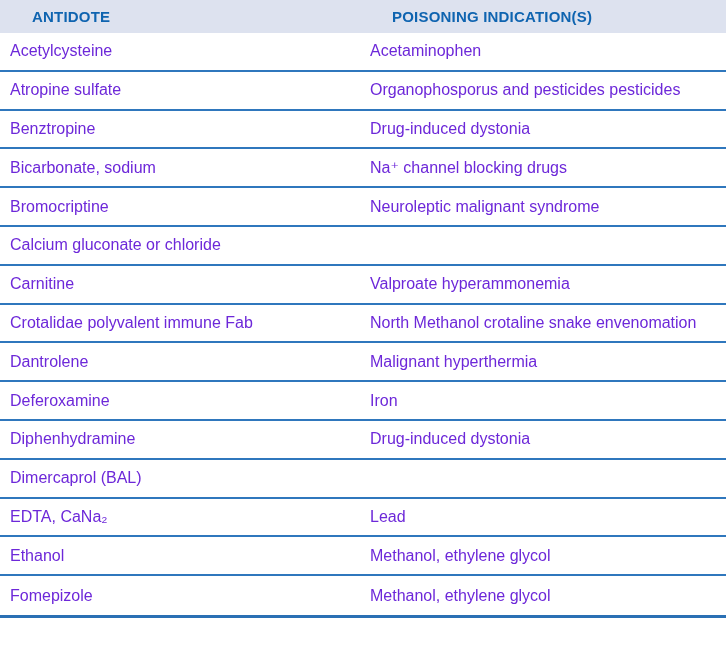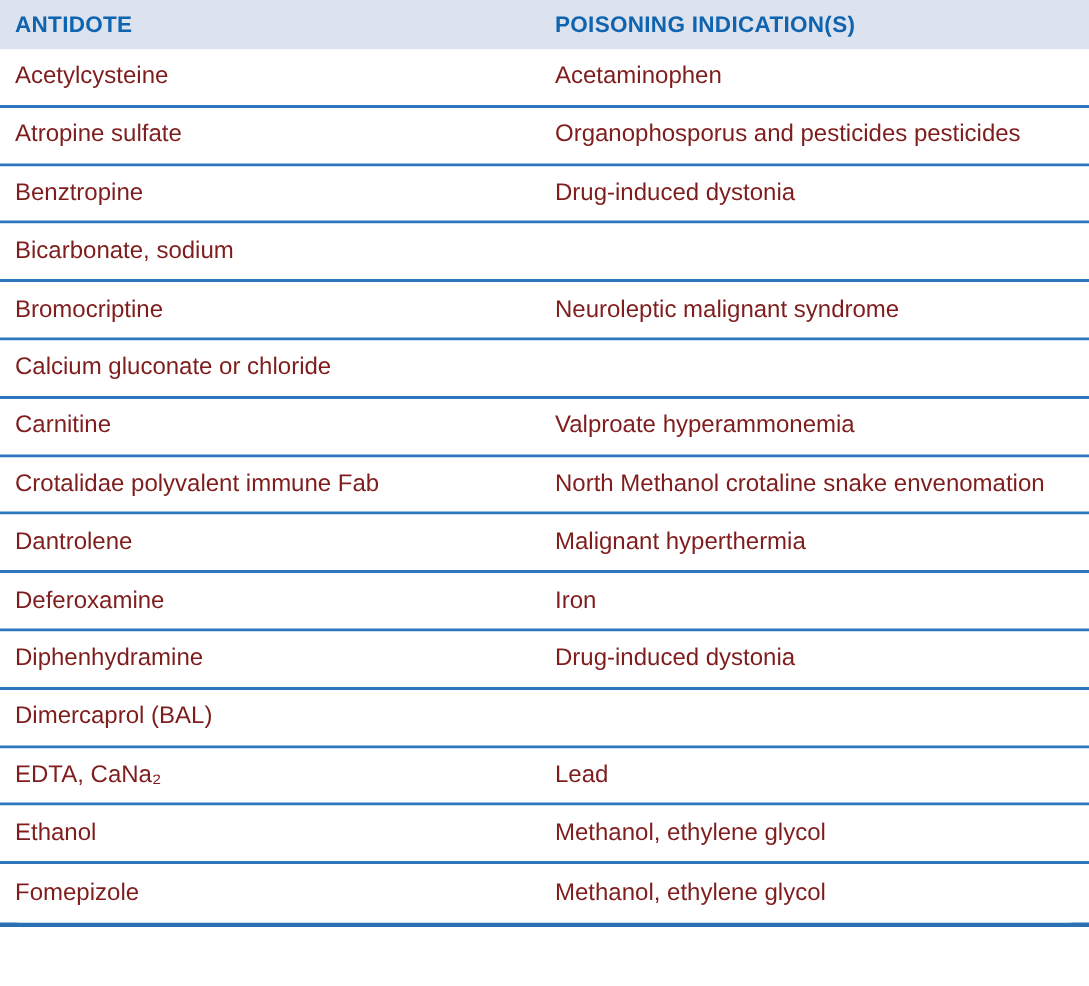--- a/index.html
+++ b/index.html
@@ -12,20 +12,21 @@
     background: #ffffff;
     font-family: "Liberation Sans", "DejaVu Sans", sans-serif;
     border-bottom: 3px solid #2a70b4;
     box-sizing: border-box;
   }
   .thead {
     display: flex;
     align-items: center;
     height: 33px;
     background: #dde2ef;
+    padding-left: 22px;
   }
   .th {
     font-weight: bold;
     font-size: 15px;
     color: #0f64b0;
     letter-spacing: 0.2px;
     white-space: nowrap;
   }
   .tr {
     display: flex;
@@ -34,21 +35,21 @@
     box-sizing: border-box;
     border-bottom: 2px solid #2f77bd;
     background: #ffffff;
   }
   .tr:last-child {
     border-bottom: none;
     border-radius: 14px;
   }
   .td {
     font-size: 16px;
-    color: #7f1d1d;
+    color: #6d28d9;
     white-space: nowrap;
   }
   .col1 {
     width: 370px;
     padding-left: 10px;
     box-sizing: border-box;
     flex: none;
   }
   .col2 {
     flex: 1;
@@ -74,20 +75,21 @@
     <div class="td col2">Organophosporus and pesticides pesticides</div>
   </div>
 
   <div class="tr">
     <div class="td col1">Benztropine</div>
     <div class="td col2">Drug-induced dystonia</div>
   </div>
 
   <div class="tr">
     <div class="td col1">Bicarbonate, sodium</div>
+    <div class="td col2">Na⁺ channel blocking drugs</div>
   </div>
 
   <div class="tr">
     <div class="td col1">Bromocriptine</div>
     <div class="td col2">Neuroleptic malignant syndrome</div>
   </div>
 
   <div class="tr">
     <div class="td col1">Calcium gluconate or chloride</div>
   </div>

